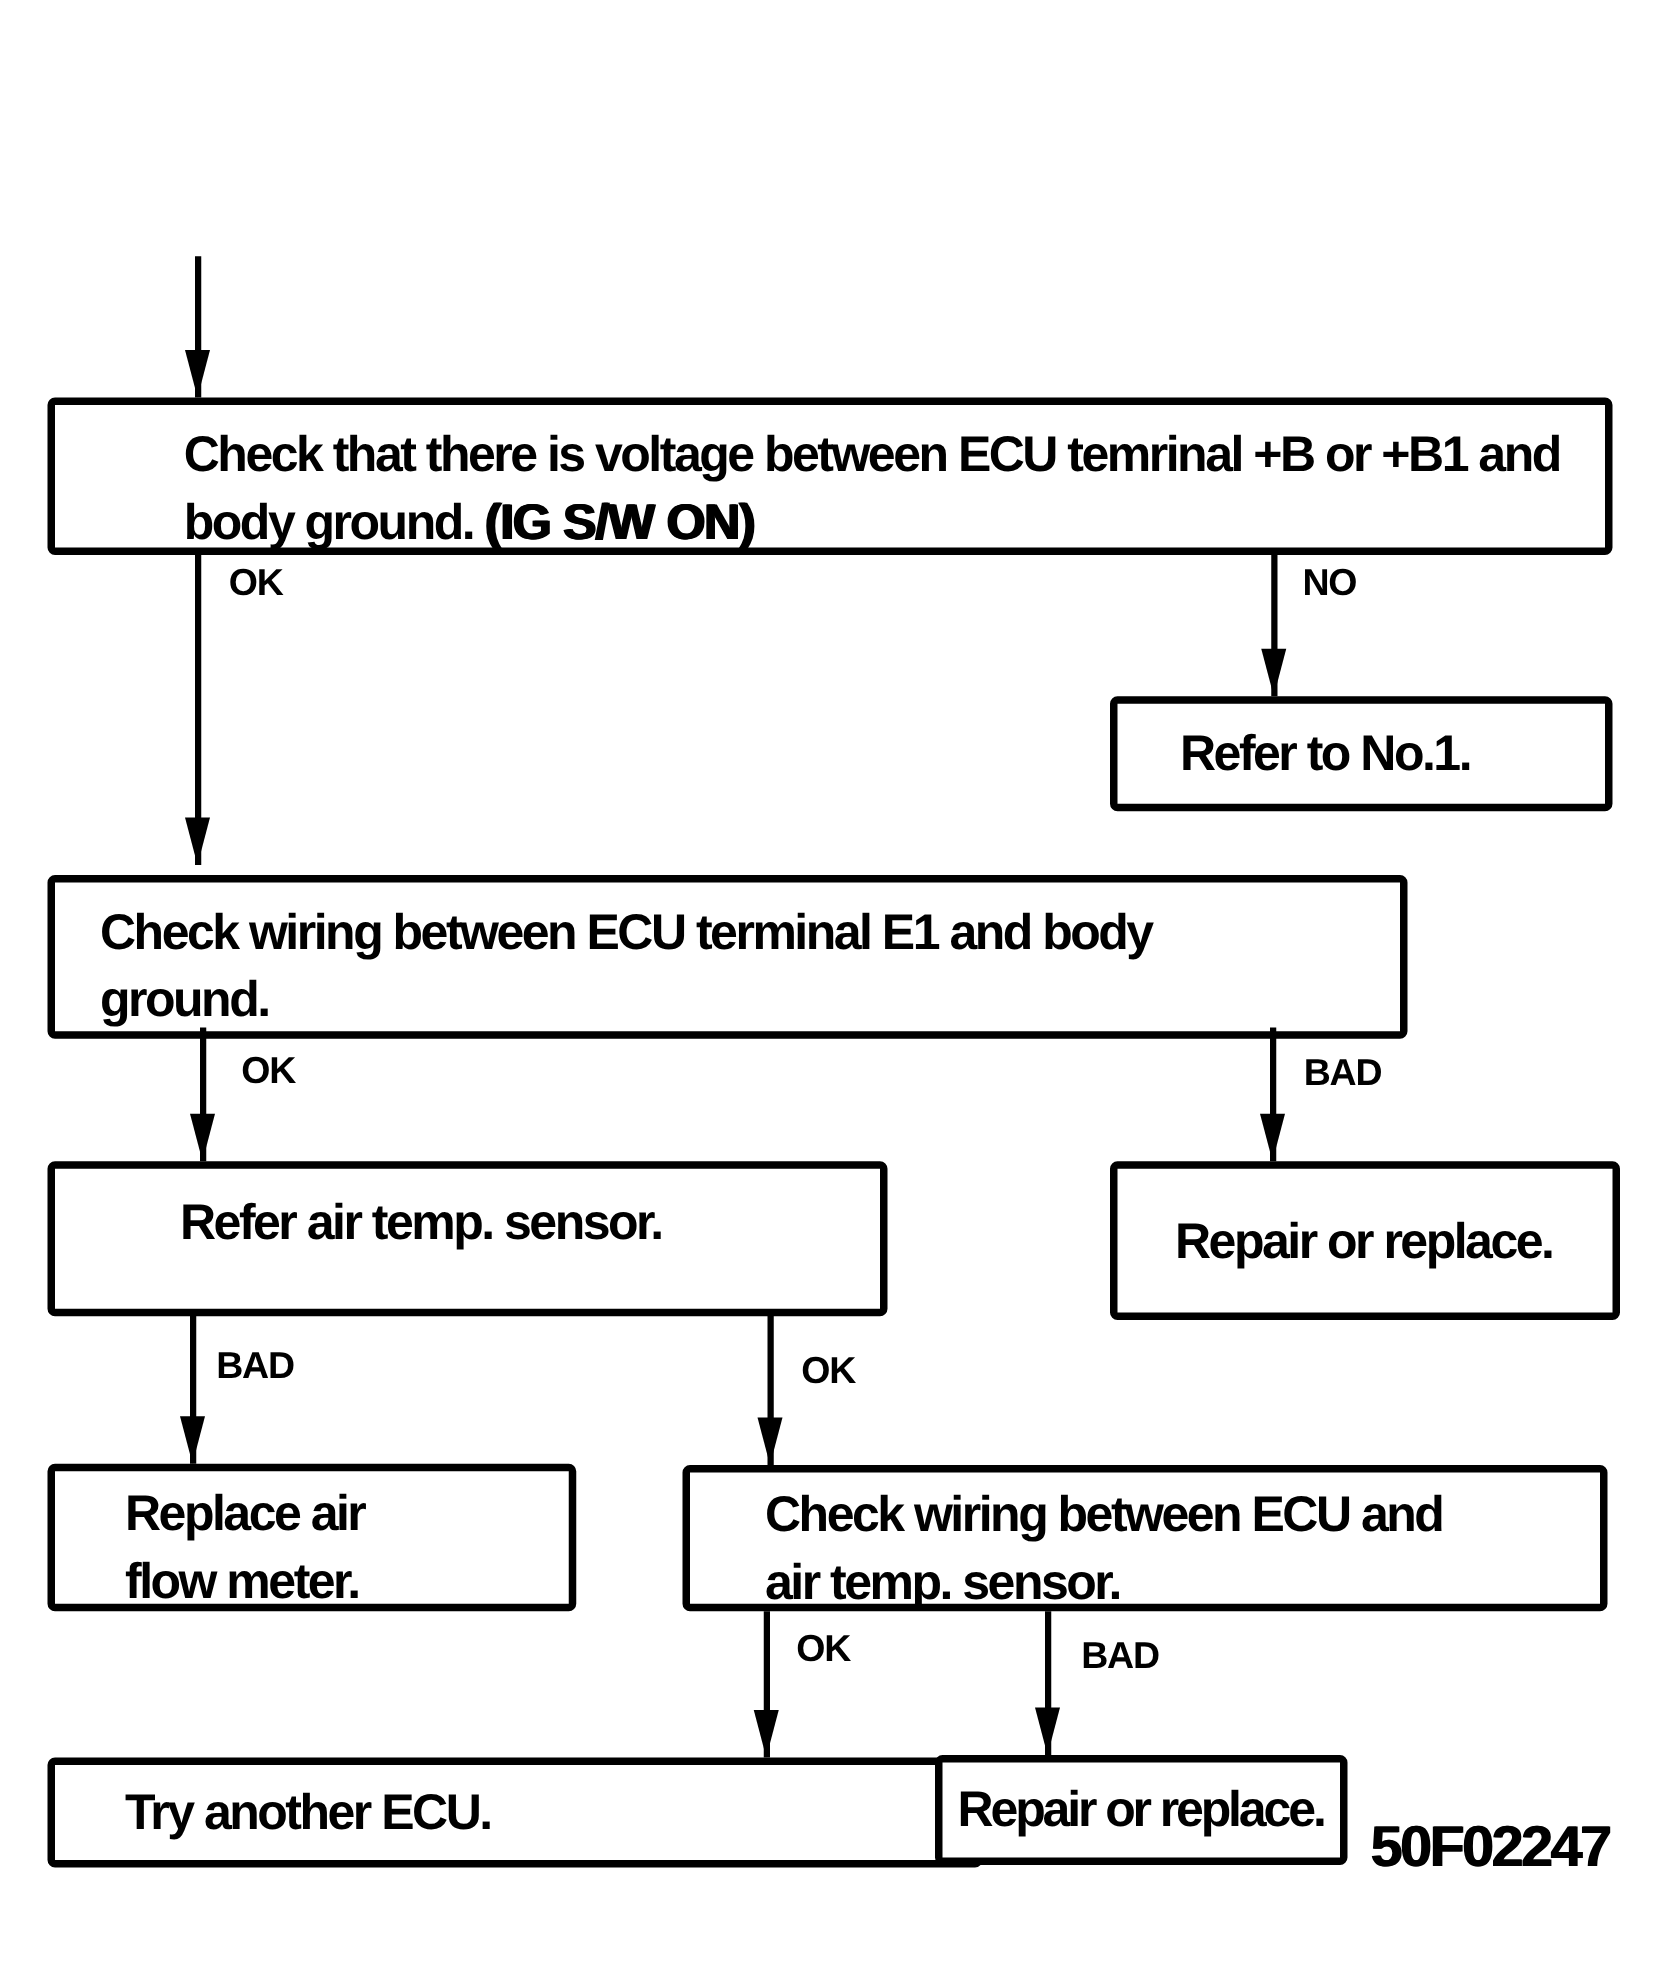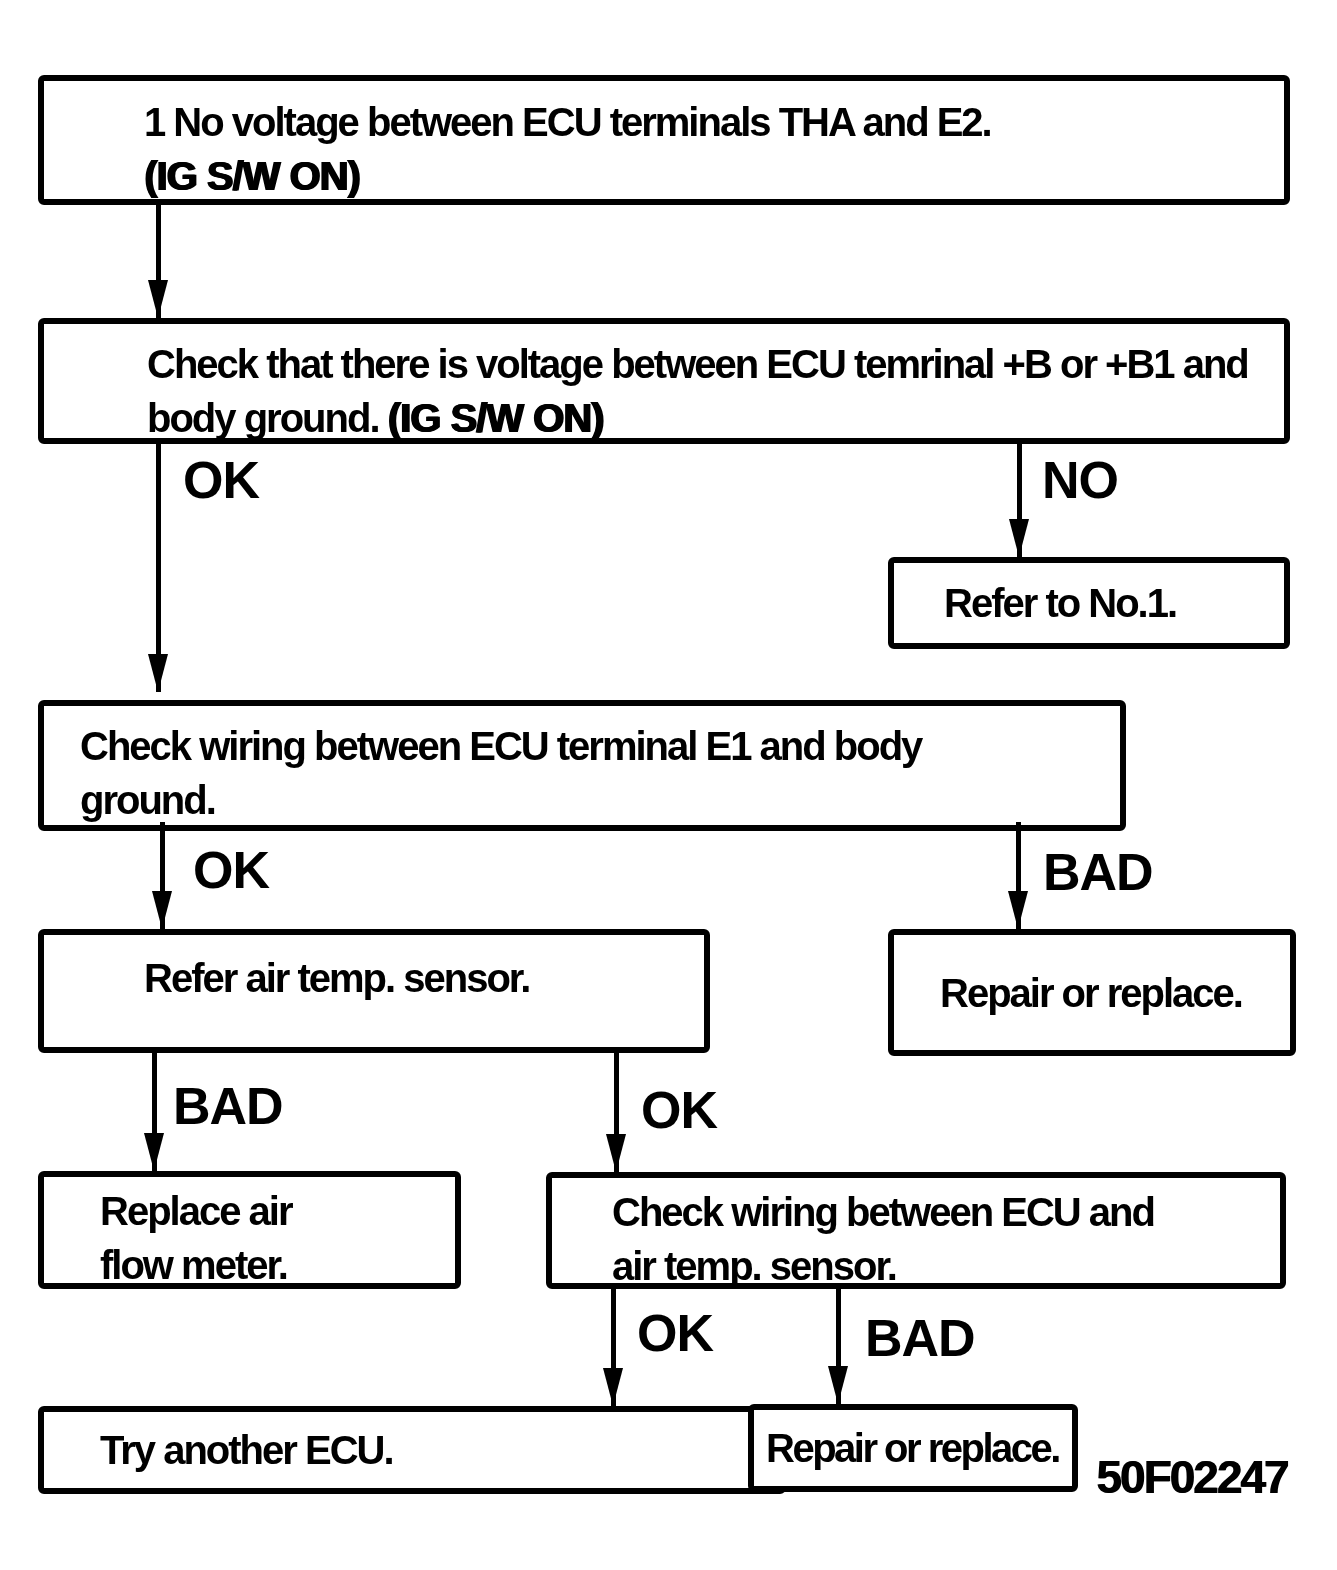--- a/index.html
+++ b/index.html
@@ -34,21 +34,21 @@
   .vline { position: absolute; width: 5px; background: #000; }
   .ahead {
     position: absolute;
     width: 0; height: 0;
     border-left: 10px solid transparent;
     border-right: 10px solid transparent;
     border-top: 38px solid #000;
   }
   .edge-label {
     position: absolute;
-    font-size: 52px;
+    font-size: 30px;
     letter-spacing: -1px;
     white-space: nowrap;
   }
   
   #box-problem   { left: 38px;  top: 75px;   width: 1252px; height: 130px; padding: 14px 16px 0 100px; }
   #box-voltage   { left: 38px;  top: 318px;  width: 1252px; height: 126px; padding: 13px 16px 0 103px; }
   #box-refer     { left: 888px; top: 557px;  width: 402px;  height: 92px;  padding-left: 50px; }
   #box-e1wiring  { left: 38px;  top: 700px;  width: 1088px; height: 131px; padding: 13px 16px 0 36px; }
   #box-airtemp   { left: 38px;  top: 929px;  width: 672px;  height: 124px; padding: 16px 16px 0 100px; }
   #box-repair1   { left: 888px; top: 929px;  width: 408px;  height: 127px; padding-left: 46px; }
@@ -94,24 +94,20 @@
     letter-spacing: -2px;
     text-shadow: 1px 0 0 #000;
     white-space: nowrap;
   }
 </style>
 </head>
 <body>
 
 <div class="stage">
 
-  <div class="box" id="box-problem">
-    <div class="box-text">1  No voltage between ECU terminals THA and E2.</div>
-    <div class="box-text heavy">(IG S/W ON)</div>
-  </div>
 
   <div class="vline" id="l-problem"></div>
   <div class="ahead" id="h-problem"></div>
 
   <div class="box" id="box-voltage">
     <div class="box-text">Check that there is voltage between ECU temrinal +B or +B1 and</div>
     <div class="box-text"><span>body ground. </span><span class="heavy">(IG S/W ON)</span></div>
   </div>
 
   <div class="vline" id="l-ok1"></div>

